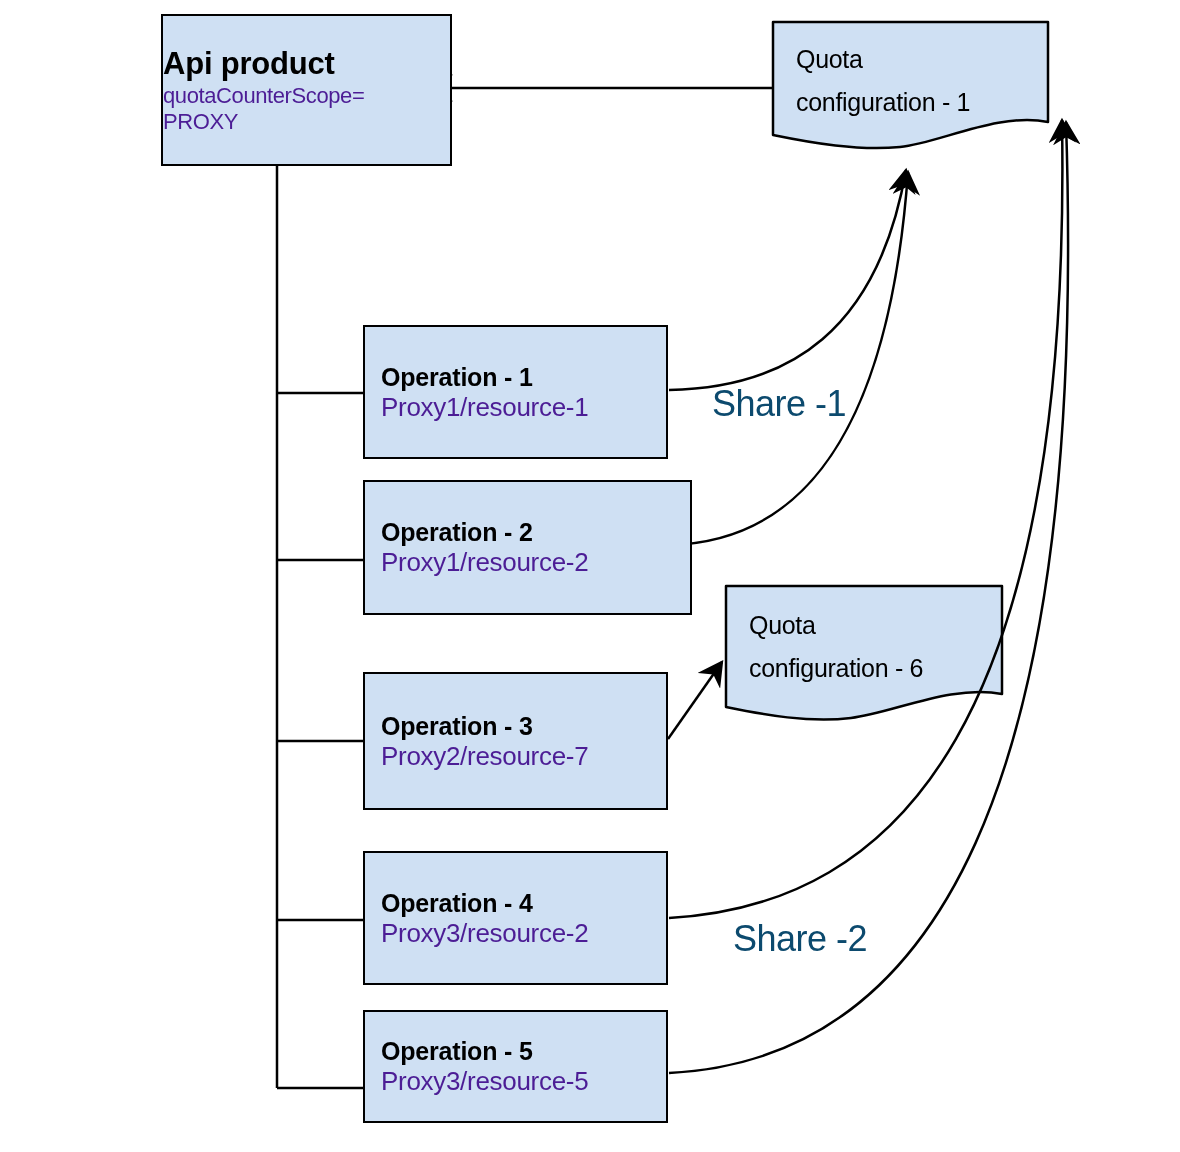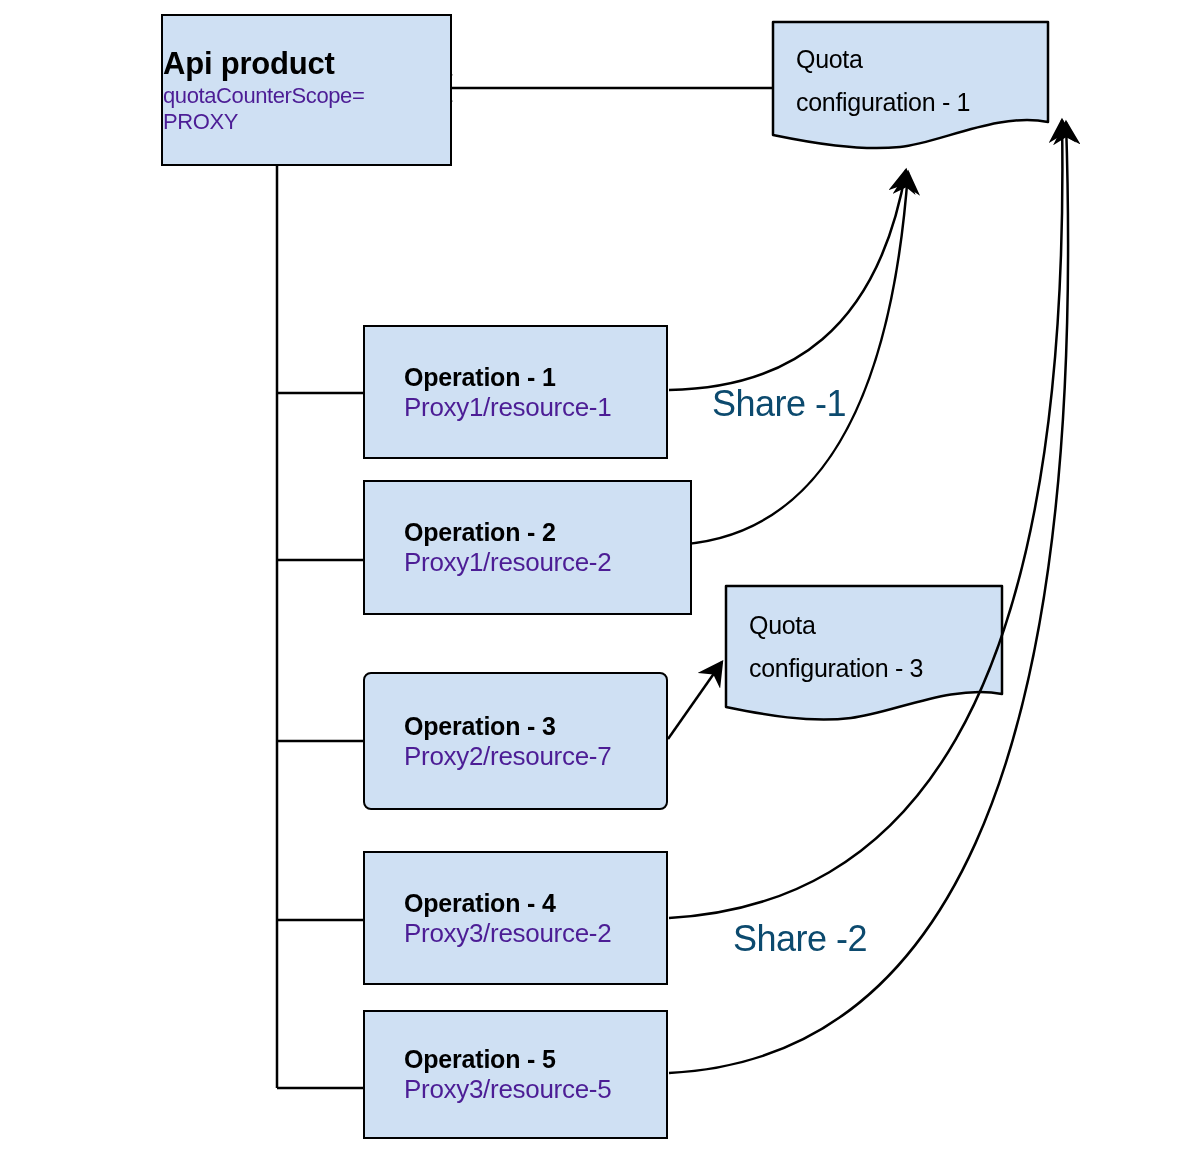--- a/index.html
+++ b/index.html
@@ -29,21 +29,21 @@
   }
   .node {
     position: absolute;
     box-sizing: border-box;
     background: #cfe0f3;
     border: 2px solid #000000;
     display: flex;
     flex-direction: column;
     justify-content: center;
     align-items: flex-start;
-    padding-left: 39px;
+    padding-left: 16px;
     padding-right: 10px;
     z-index: 3;
   }
   .node .title {
     font-weight: bold;
     font-size: 25px;
     color: #000000;
     line-height: 1.2;
     letter-spacing: -0.2px;
   }
@@ -138,44 +138,44 @@
     <div class="sub small">PROXY</div>
   </div>
 
   <div class="doc-node" style="left:773px; top:22px; width:275px; height:118px;">
     <div class="doc-text">Quota</div>
     <div class="doc-text">configuration - 1</div>
   </div>
 
   <div class="doc-node" style="left:726px; top:586px; width:276px; height:122px;">
     <div class="doc-text">Quota</div>
-    <div class="doc-text">configuration - 3</div>
+    <div class="doc-text">configuration - 6</div>
   </div>
 
   <div class="node" style="left:363px; top:325px; width:305px; height:134px;">
     <div class="title">Operation - 1</div>
     <div class="sub">Proxy1/resource-1</div>
   </div>
 
   <div class="node" style="left:363px; top:480px; width:329px; height:135px;">
     <div class="title">Operation - 2</div>
     <div class="sub">Proxy1/resource-2</div>
   </div>
 
-  <div class="node" style="left:363px; top:672px; width:305px; height:138px;border-radius:8px;">
+  <div class="node" style="left:363px; top:672px; width:305px; height:138px;">
     <div class="title">Operation - 3</div>
     <div class="sub">Proxy2/resource-7</div>
   </div>
 
   <div class="node" style="left:363px; top:851px; width:305px; height:134px;justify-content:center;">
     <div class="title">Operation - 4</div>
     <div class="sub">Proxy3/resource-2</div>
   </div>
 
-  <div class="node" style="left:363px; top:1010px; width:305px; height:129px;">
+  <div class="node" style="left:363px; top:1010px; width:305px; height:113px;">
     <div class="title">Operation - 5</div>
     <div class="sub">Proxy3/resource-5</div>
   </div>
 
   <div class="edge-label" style="left:712px; top:383px;">Share -1</div>
 
   <div class="edge-label" style="left:733px; top:918px;">Share -2</div>
 
 </div>
 

